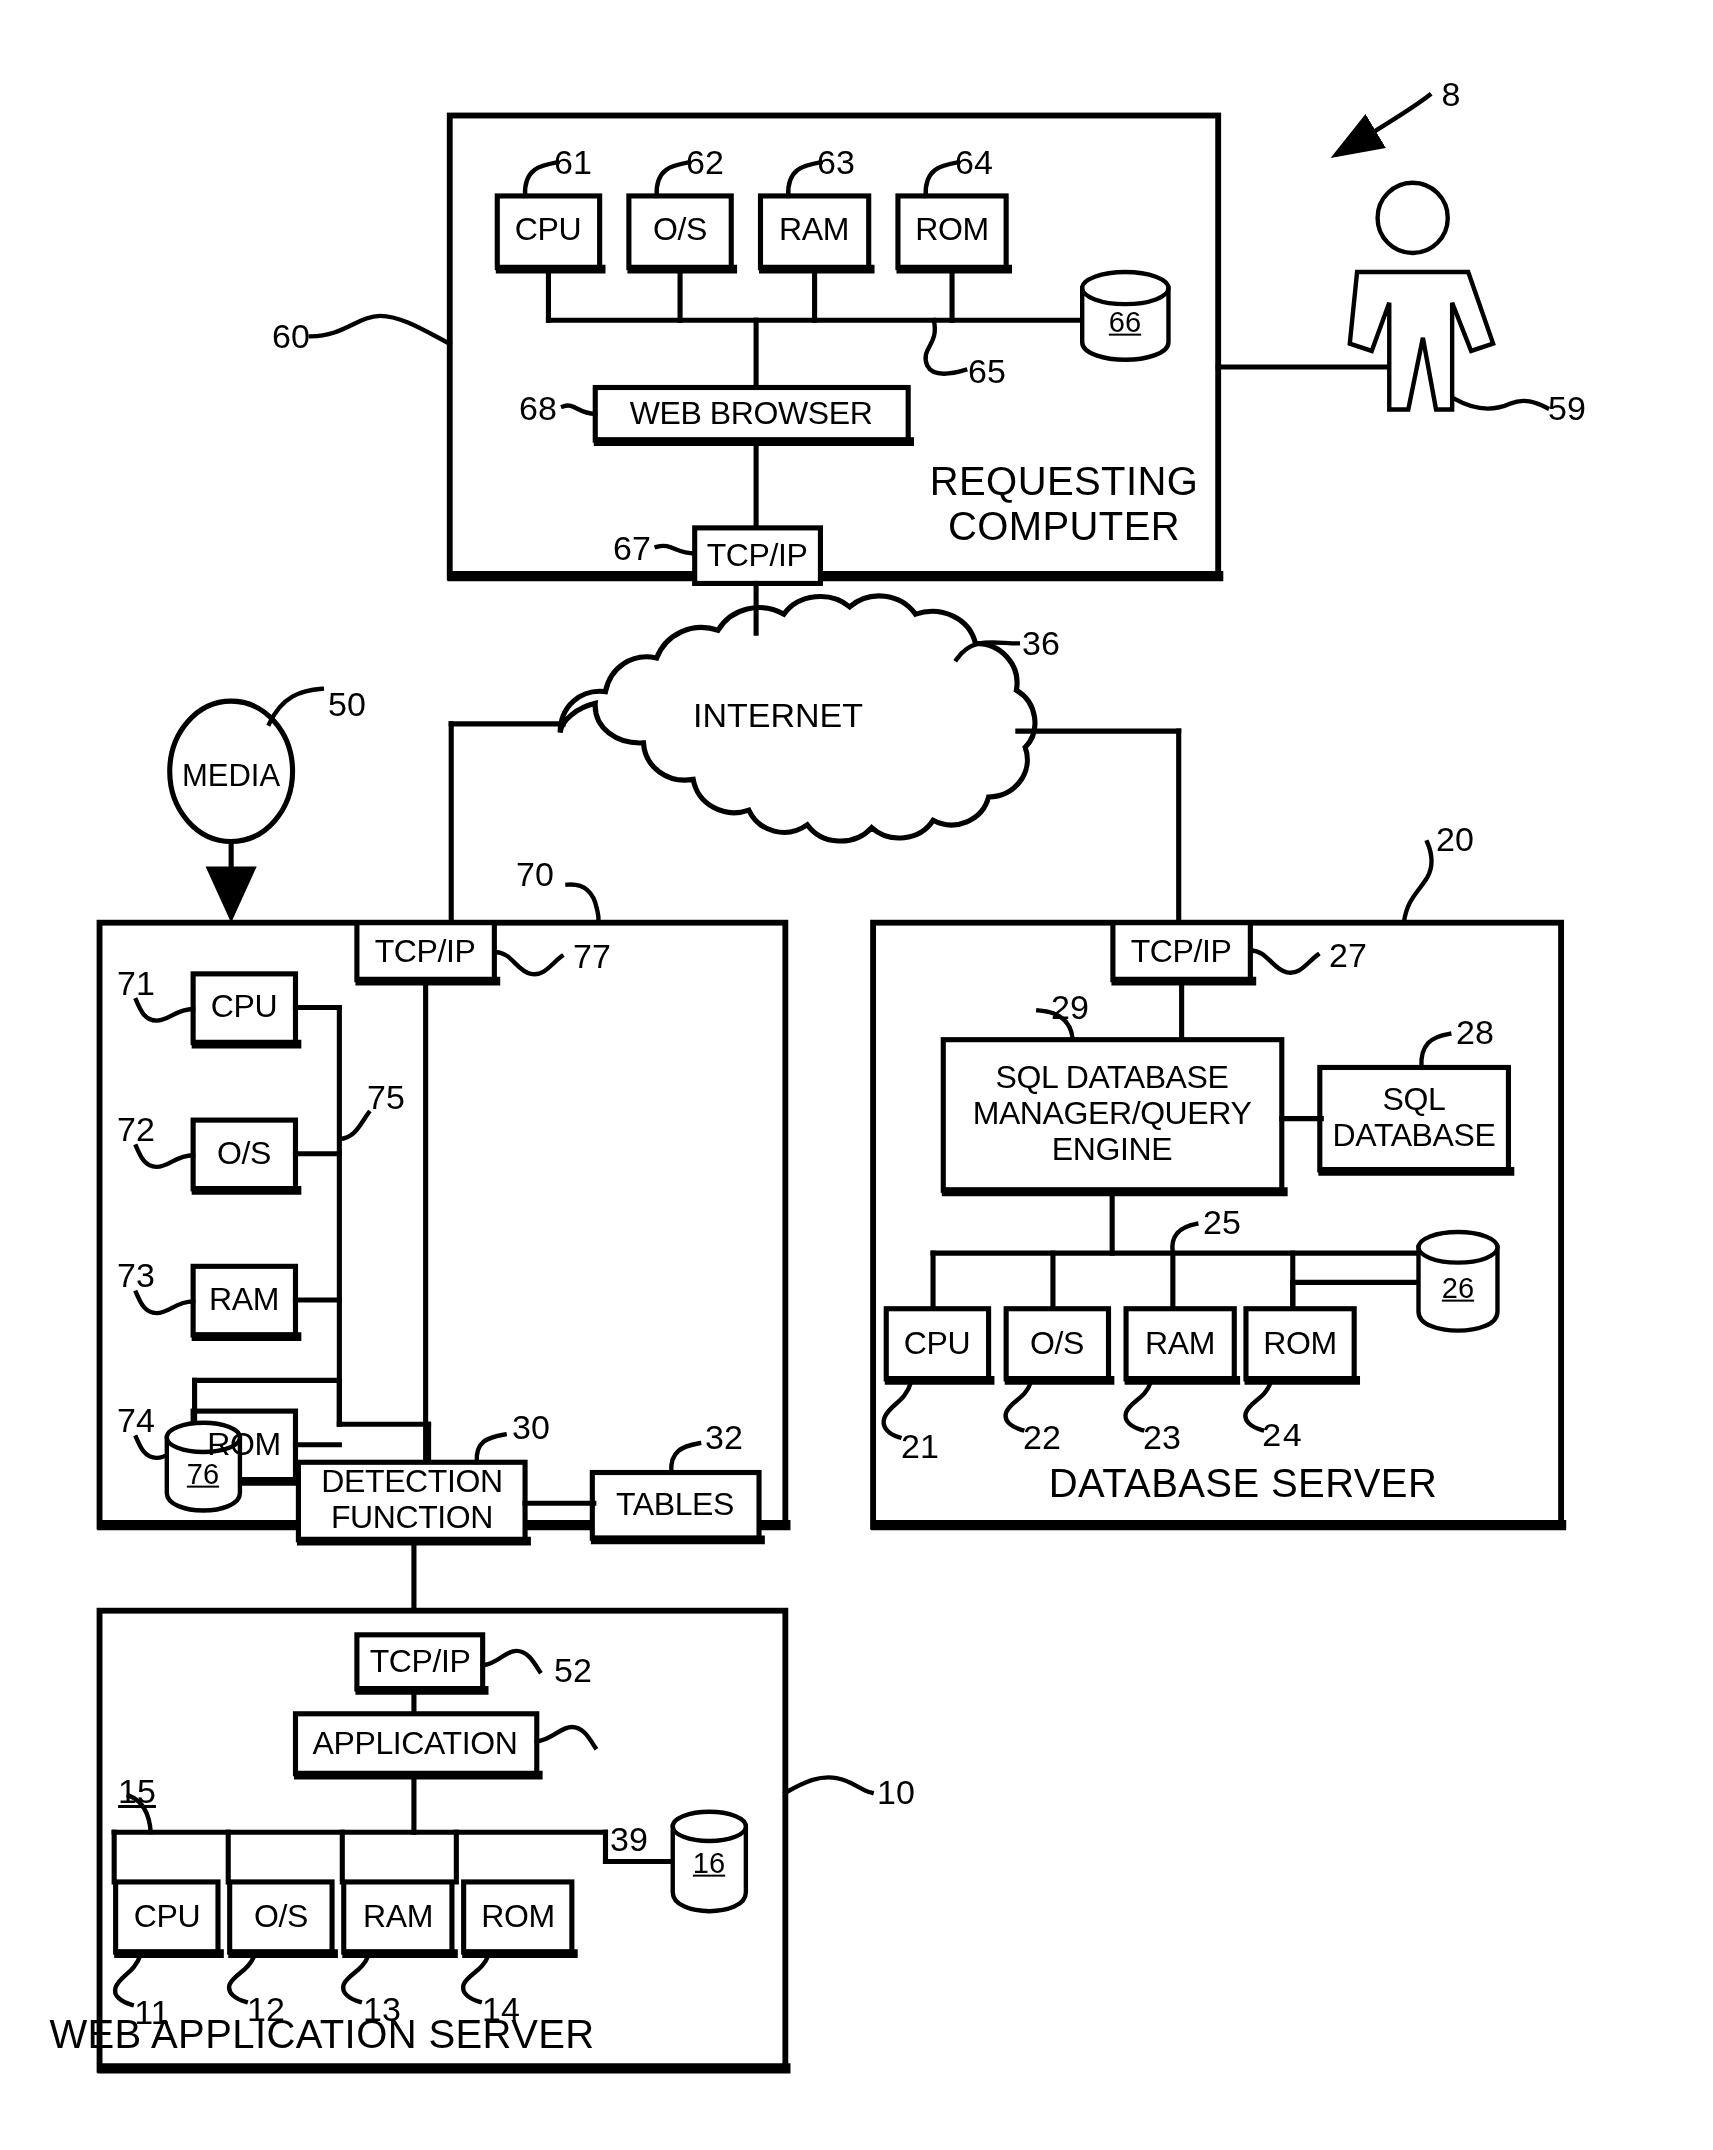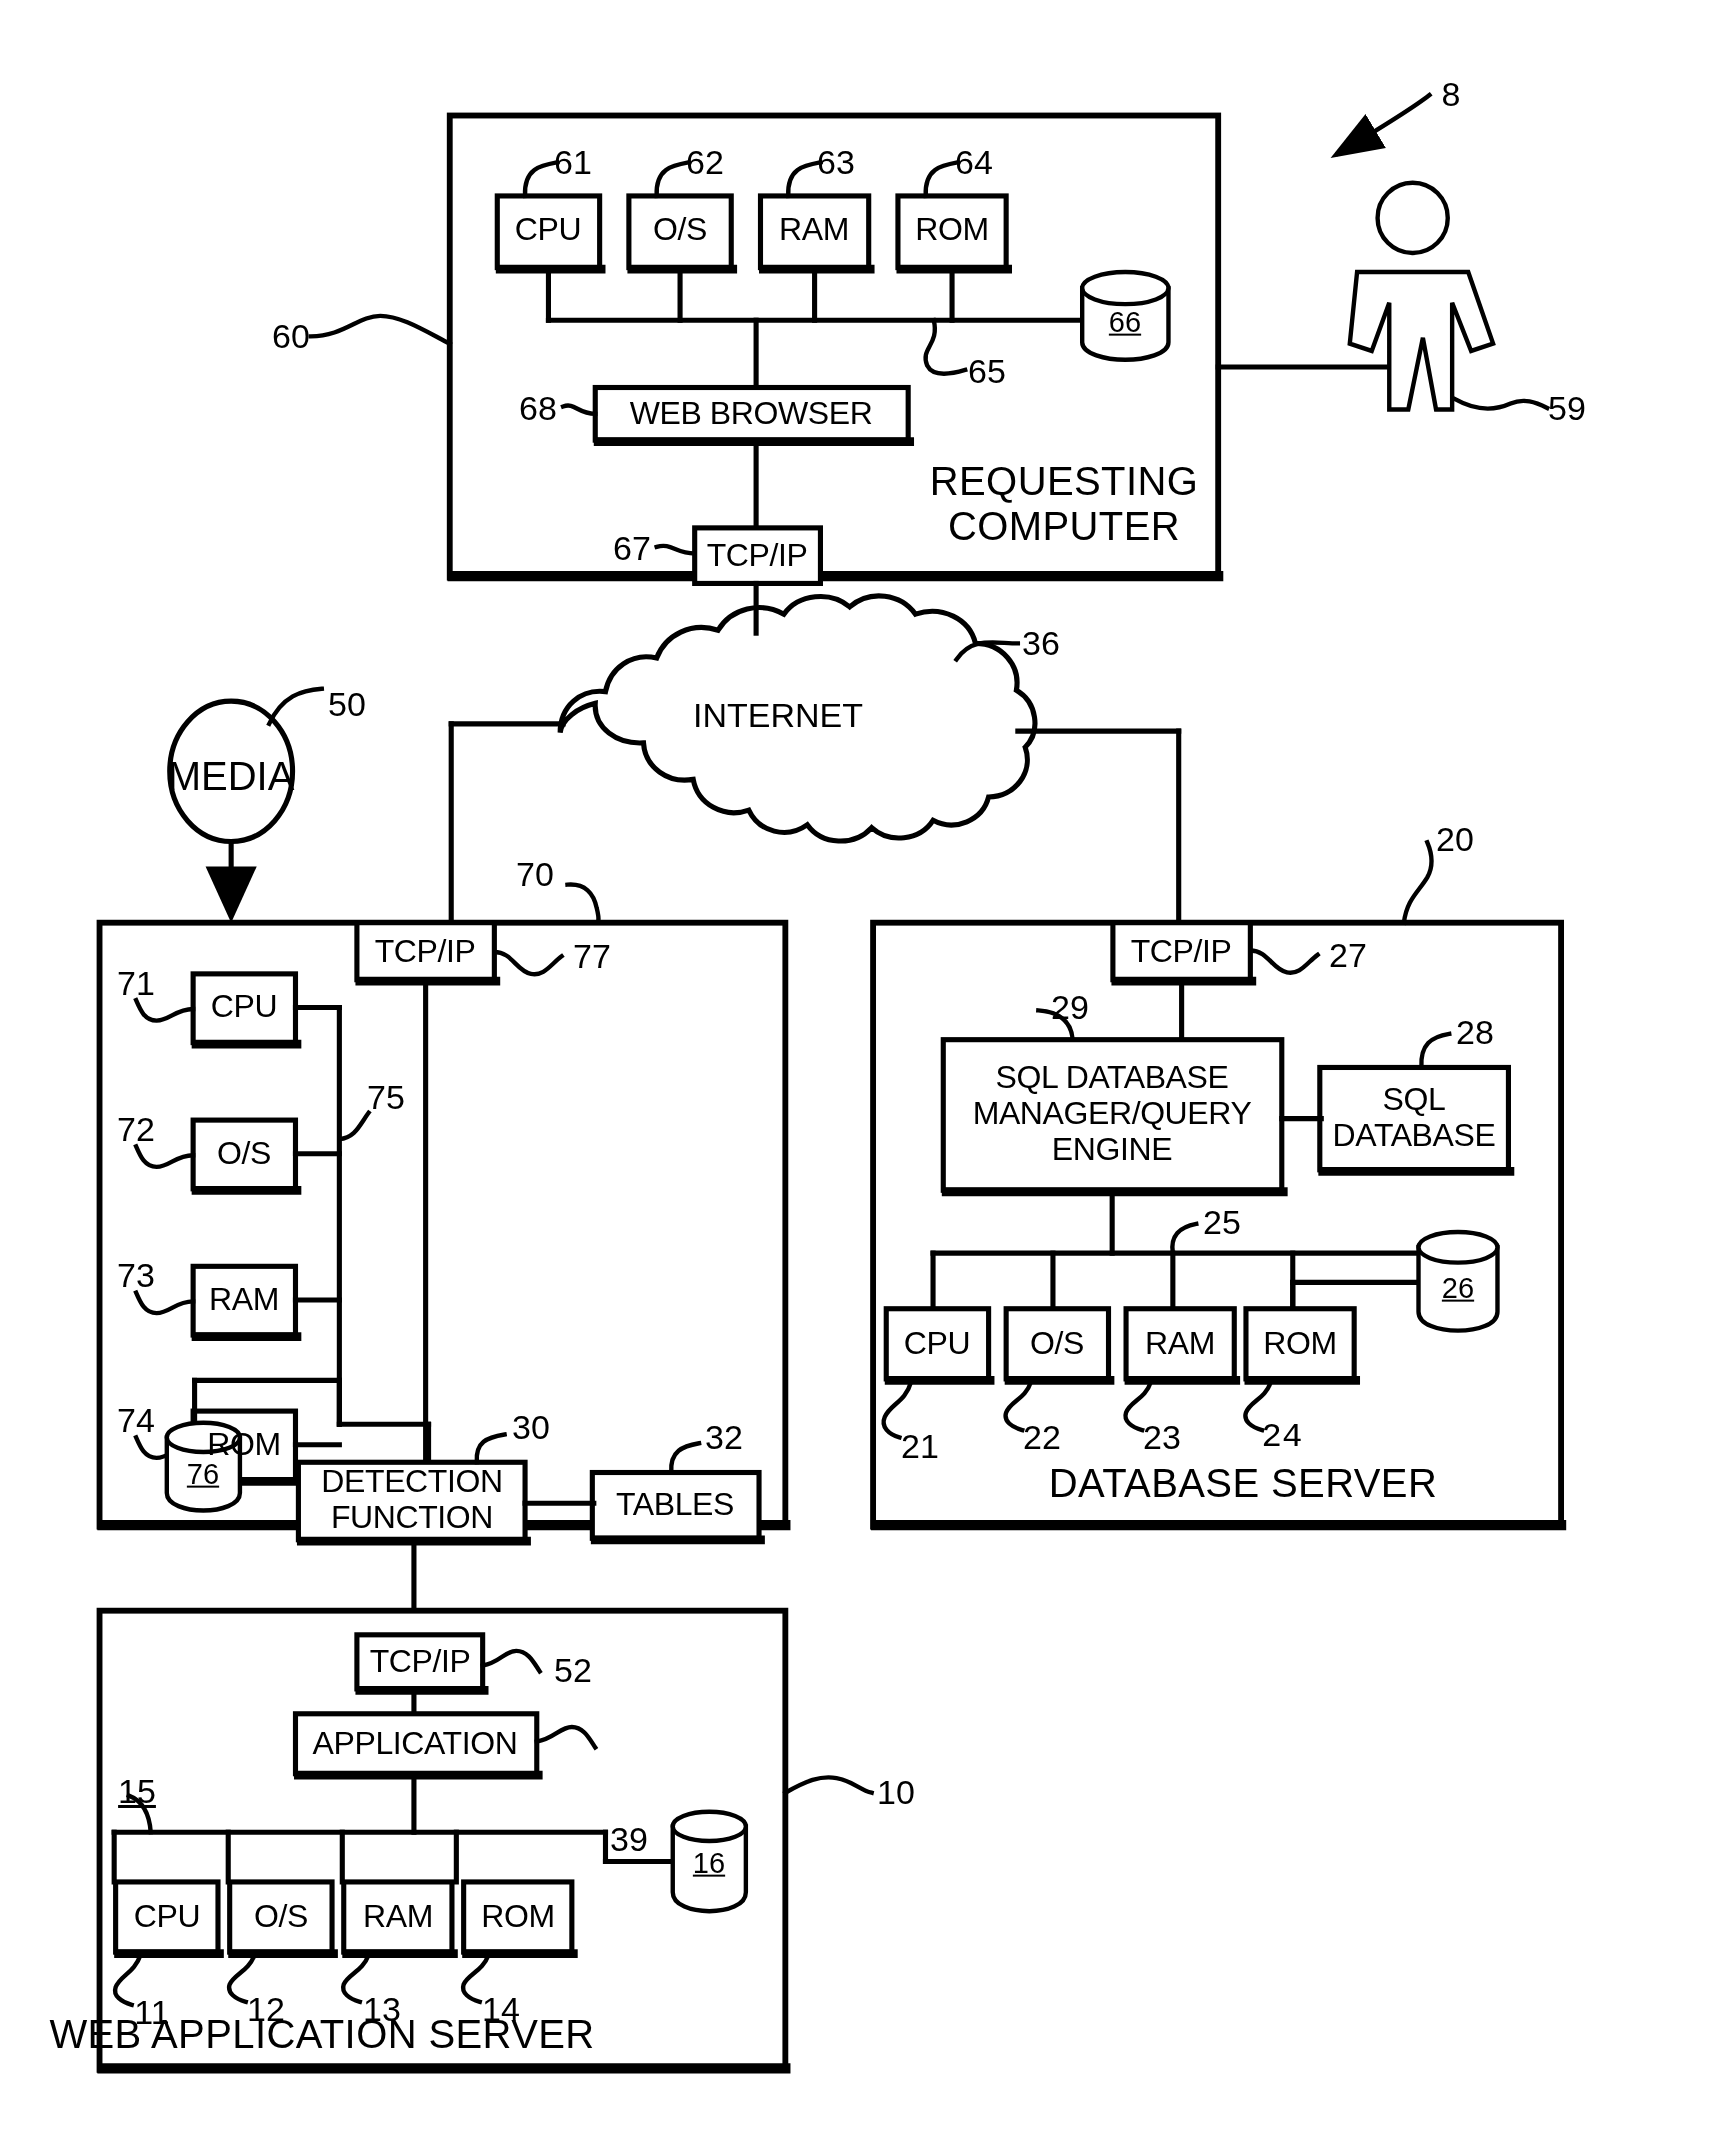--- a/index.html
+++ b/index.html
@@ -49,21 +49,21 @@
     letter-spacing: 0.4px;
   }
   .lbl-multiline {
     line-height: 1.12;
   }
   .lbl-cyl {
     font-size: 29px;
     text-decoration: underline;
   }
   .lbl-media {
-    font-size: 40px;
+    font-size: 31px;
   }
   .lbl-internet {
     font-size: 34px;
   }
 </style>
 </head>
 <body>
 
 <div id="diagram-root">
 

